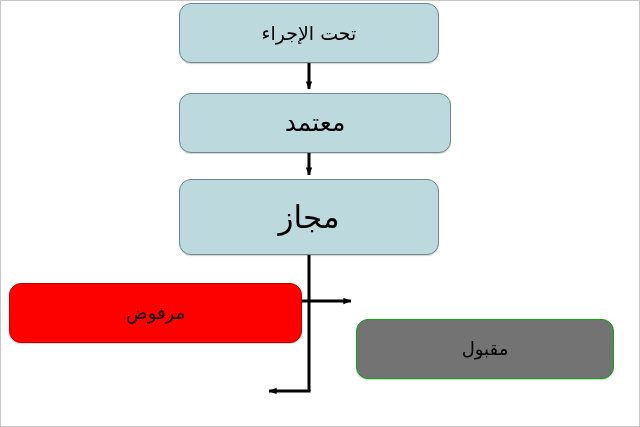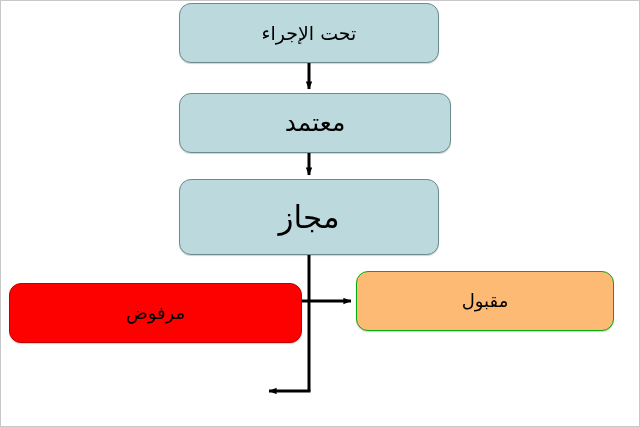--- a/index.html
+++ b/index.html
@@ -38,23 +38,24 @@
     background: #bcd9dd;
     border: 1px solid #6d8b8f;
     box-shadow: 0 1px 1px rgba(0,0,0,0.18);
   }
   .node-red {
     background: #fd0100;
     border: 1px solid #c20000;
     box-shadow: 0 1px 1px rgba(0,0,0,0.18);
   }
   .node-green {
-    background: #fdba74;
+    background: #737373;
     border: 1px solid #0aa80a;
     box-shadow: 0 1px 1px rgba(0,0,0,0.18);
+    margin-top: 48px;
   }
   .node-orange {
     background: #f87c09;
     border: 1px solid #b85c06;
     box-shadow: 0 1px 1px rgba(0,0,0,0.18);
   }
   
   #node-under-process { left: 178px; top: 2px;   width: 260px; height: 60px; font-size: 19px; }
   #node-adopted       { left: 178px; top: 92px;  width: 272px; height: 60px; font-size: 25px; }
   #node-authorized    { left: 178px; top: 178px; width: 260px; height: 76px; font-size: 31px; }

